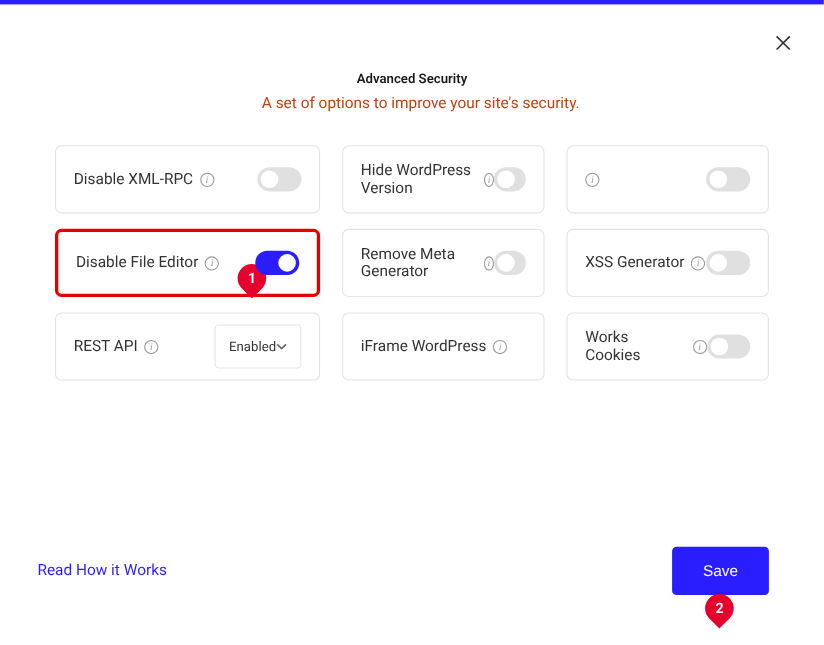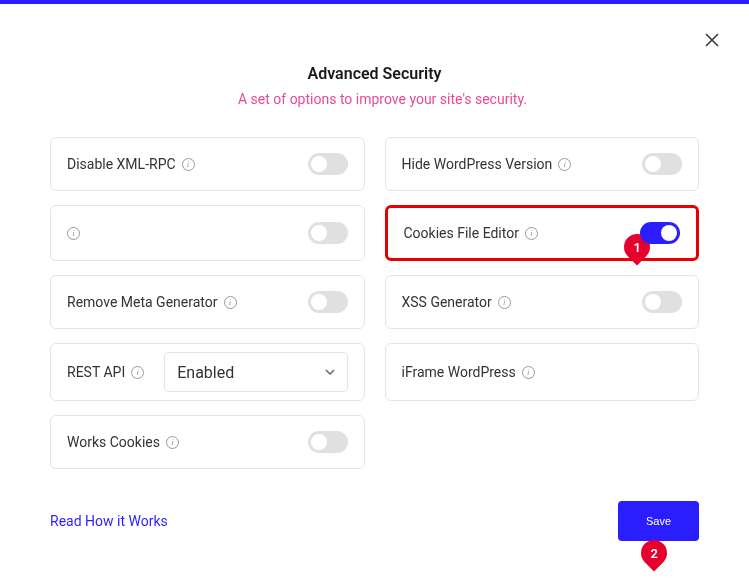--- a/index.html
+++ b/index.html
@@ -25,33 +25,33 @@
       cursor: pointer;
       font-size: 18px;
       color: #333;
     }
     .header {
       text-align: center;
       padding-top: 60px;
       padding-bottom: 30px;
     }
     .header h1 {
-      font-size: 16px;
+      font-size: 12px;
       font-weight: 600;
       color: #1a1a1a;
       margin-bottom: 8px;
     }
     .header p {
       font-size: 14px;
-      color: #ec4899;
+      color: #c2410c;
       padding-left: 16px;
     }
     .grid {
       display: grid;
-      grid-template-columns: 1fr 1fr;
+      grid-template-columns: 1fr 1fr 1fr;
       gap: 14px 20px;
       padding: 0 50px;
     }
     .card {
       border: 1px solid #e4e4e4;
       border-radius: 6px;
       padding: 14px 16px;
       min-height: 54px;
       display: flex;
       align-items: center;
@@ -115,48 +115,48 @@
       width: 100%;
       height: 40px;
       border: 1px solid #e4e4e4;
       border-radius: 4px;
       background: #fff;
       padding: 0 12px;
       display: flex;
       align-items: center;
       justify-content: space-between;
       cursor: pointer;
-      font-size: 16px;
+      font-size: 12px;
       color: #333;
     }
     .chevron-down {
       width: 10px;
       height: 6px;
     }
     .footer {
       position: absolute;
       bottom: 45px;
-      left: 50px;
+      left: 34px;
       right: 50px;
       display: flex;
       justify-content: space-between;
       align-items: center;
     }
     .link {
       color: #2a1eff;
       font-size: 14px;
       cursor: pointer;
     }
     .save-btn {
       background: #2a1eff;
       color: #fff;
       border: none;
       padding: 14px 28px;
       border-radius: 4px;
-      font-size: 11px;
+      font-size: 14px;
       cursor: pointer;
       position: relative;
     }
     .badge {
       position: absolute;
       width: 26px;
       height: 26px;
       background: #e6002e;
       color: #fff;
       border-radius: 50% 50% 50% 0;
@@ -174,20 +174,21 @@
       top: 12px;
       left: -16px;
     }
     .badge-2 {
       position: absolute;
       bottom: 20px;
       right: 82px;
     }
     .card-with-select {
       padding: 8px 16px;
+      gap: 31px;
     }
     .card-with-select .card-label {
       white-space: nowrap;
     }
   </style>
 </head>
 <body>
 
 <div class="top-bar"></div>
 
@@ -222,21 +223,21 @@
 
   <div class="card">
     <div class="card-label">
       <span class="info-icon">i</span>
     </div>
     <div class="toggle"></div>
   </div>
 
   <div class="card highlight" style="position:relative;">
     <div class="card-label">
-      <span>Cookies File Editor</span>
+      <span>Disable File Editor</span>
       <span class="info-icon">i</span>
     </div>
     <div style="position:relative;">
       <div class="badge badge-1">
           <span>1</span>
         </div>
       <div class="toggle on"></div>
     </div>
   </div>
 

